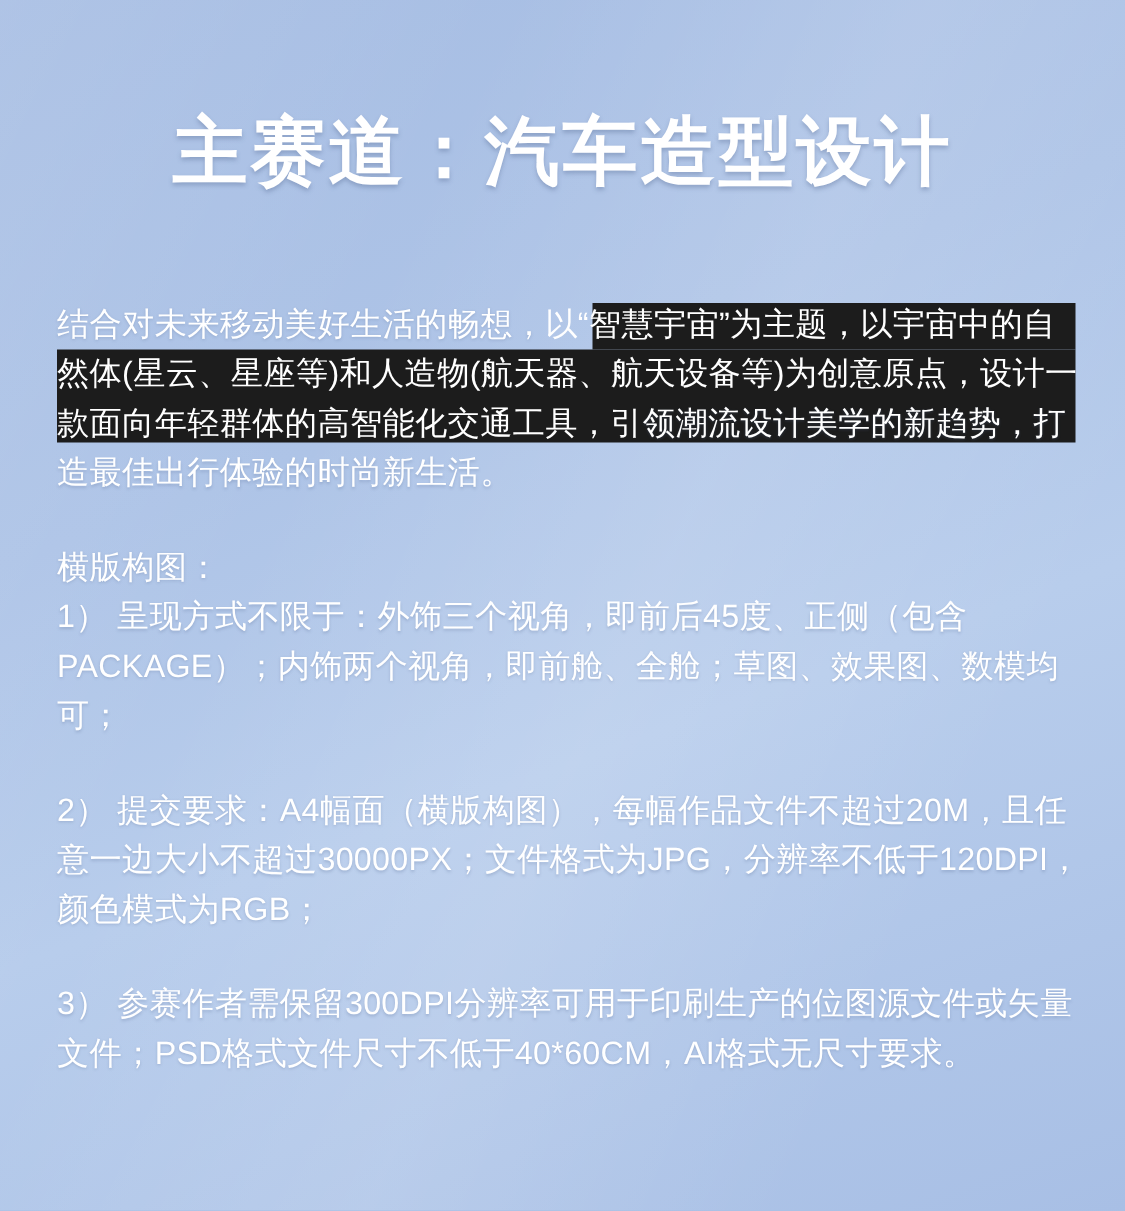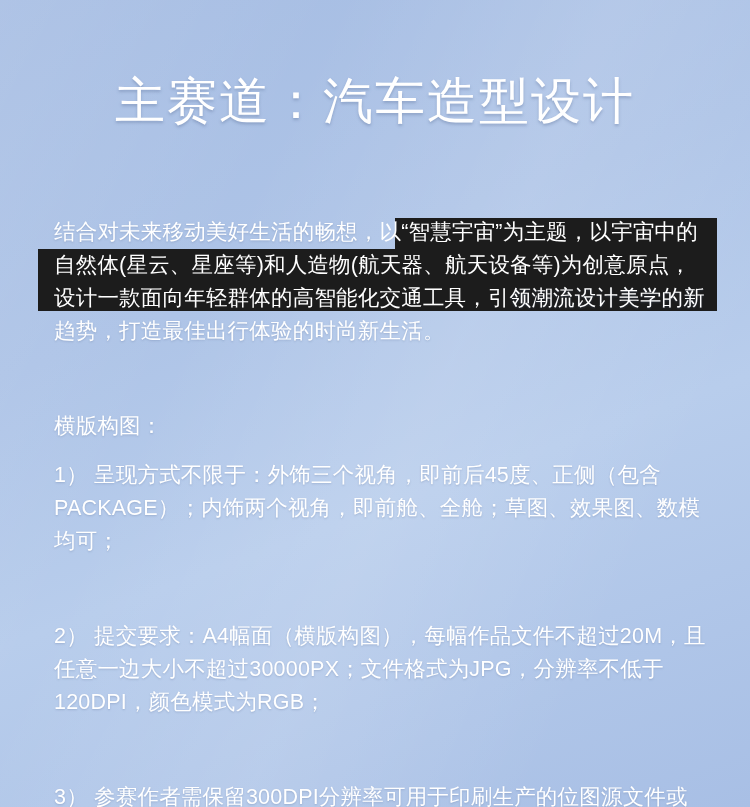--- a/index.html
+++ b/index.html
@@ -27,33 +27,33 @@
     background: linear-gradient(115deg, rgba(255,255,255,0.10) 0%, rgba(255,255,255,0.0) 30%, rgba(255,255,255,0.12) 55%, rgba(255,255,255,0.0) 80%);
     pointer-events: none;
   }
   .title {
     position: absolute;
     left: 0;
     right: 0;
     top: 68px;
     text-align: center;
     font-size: 50px;
-    font-weight: normal;
+    font-weight: bold;
     color: #ffffff;
     letter-spacing: 2px;
     text-shadow: 0 2px 3px rgba(80,100,140,0.35);
   }
   .body-block {
     position: absolute;
     left: 38px;
     right: 28px;
     top: 200px;
   }
   p {
-    margin: 16px;
+    margin: 0;
     color: #ffffff;
     font-size: 21.5px;
     line-height: 33px;
     letter-spacing: 0.2px;
     text-shadow: 0 1px 2px rgba(90,110,150,0.30);
   }
   .para-gap {
     height: 30px;
   }
   .intro {

